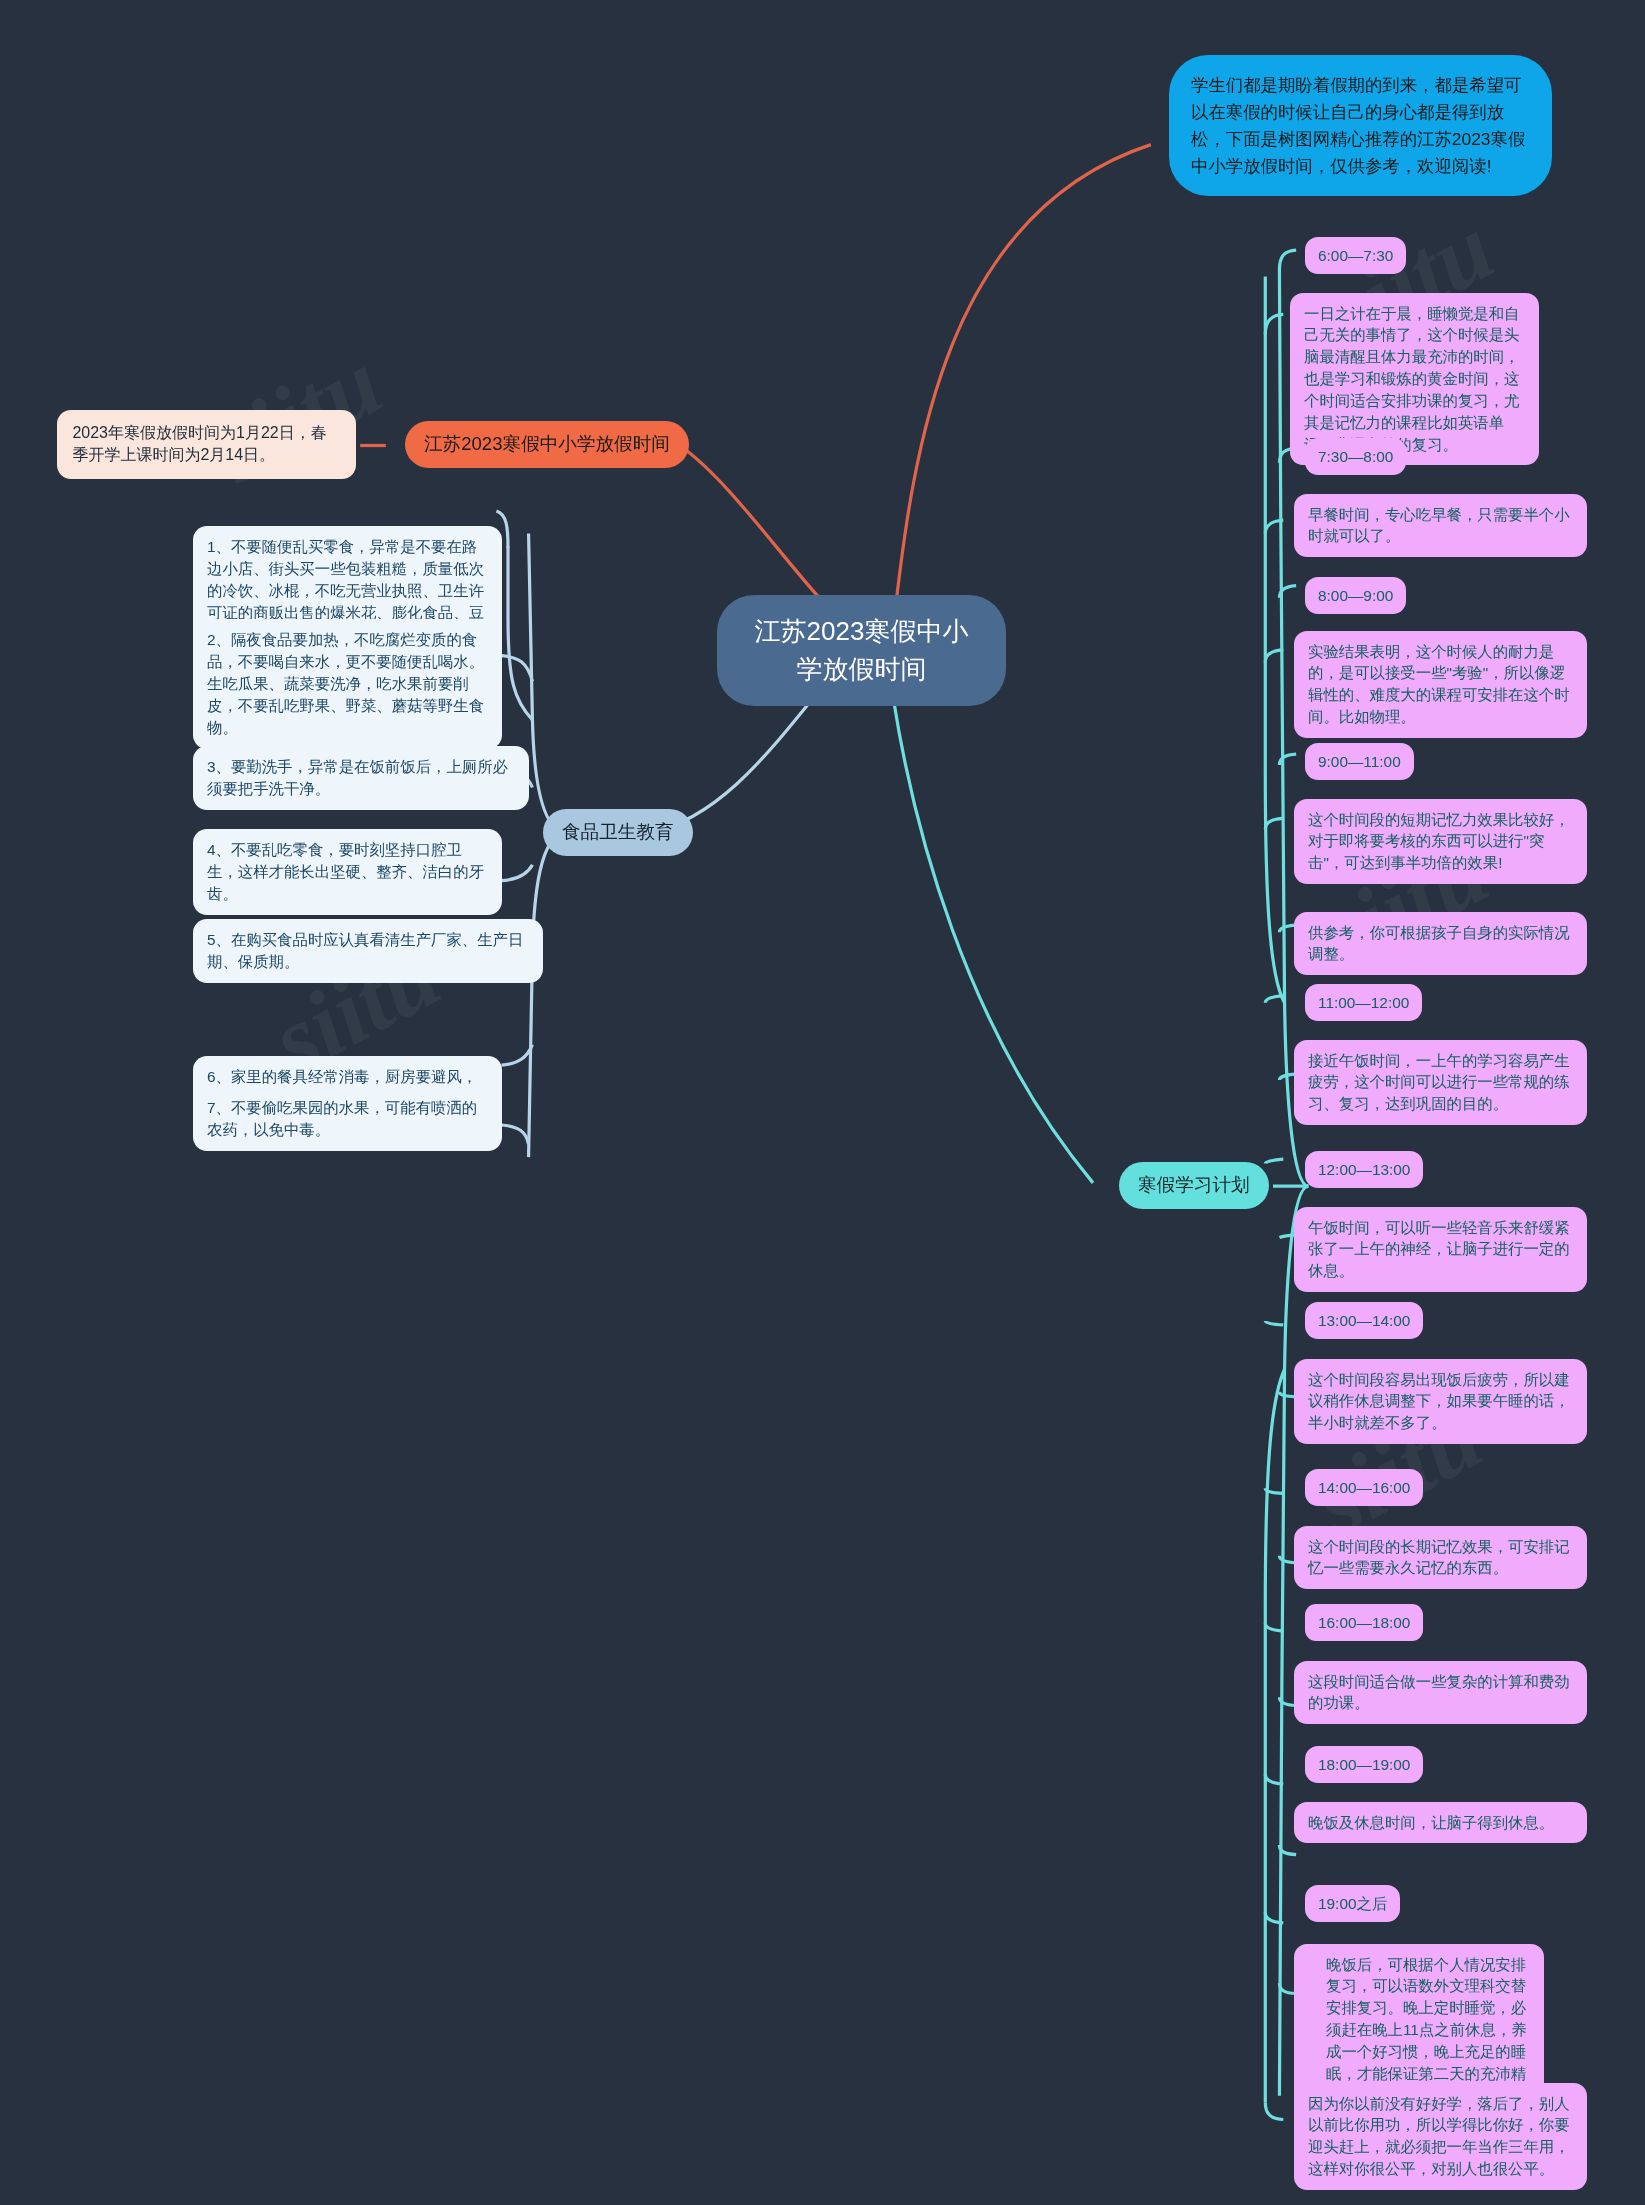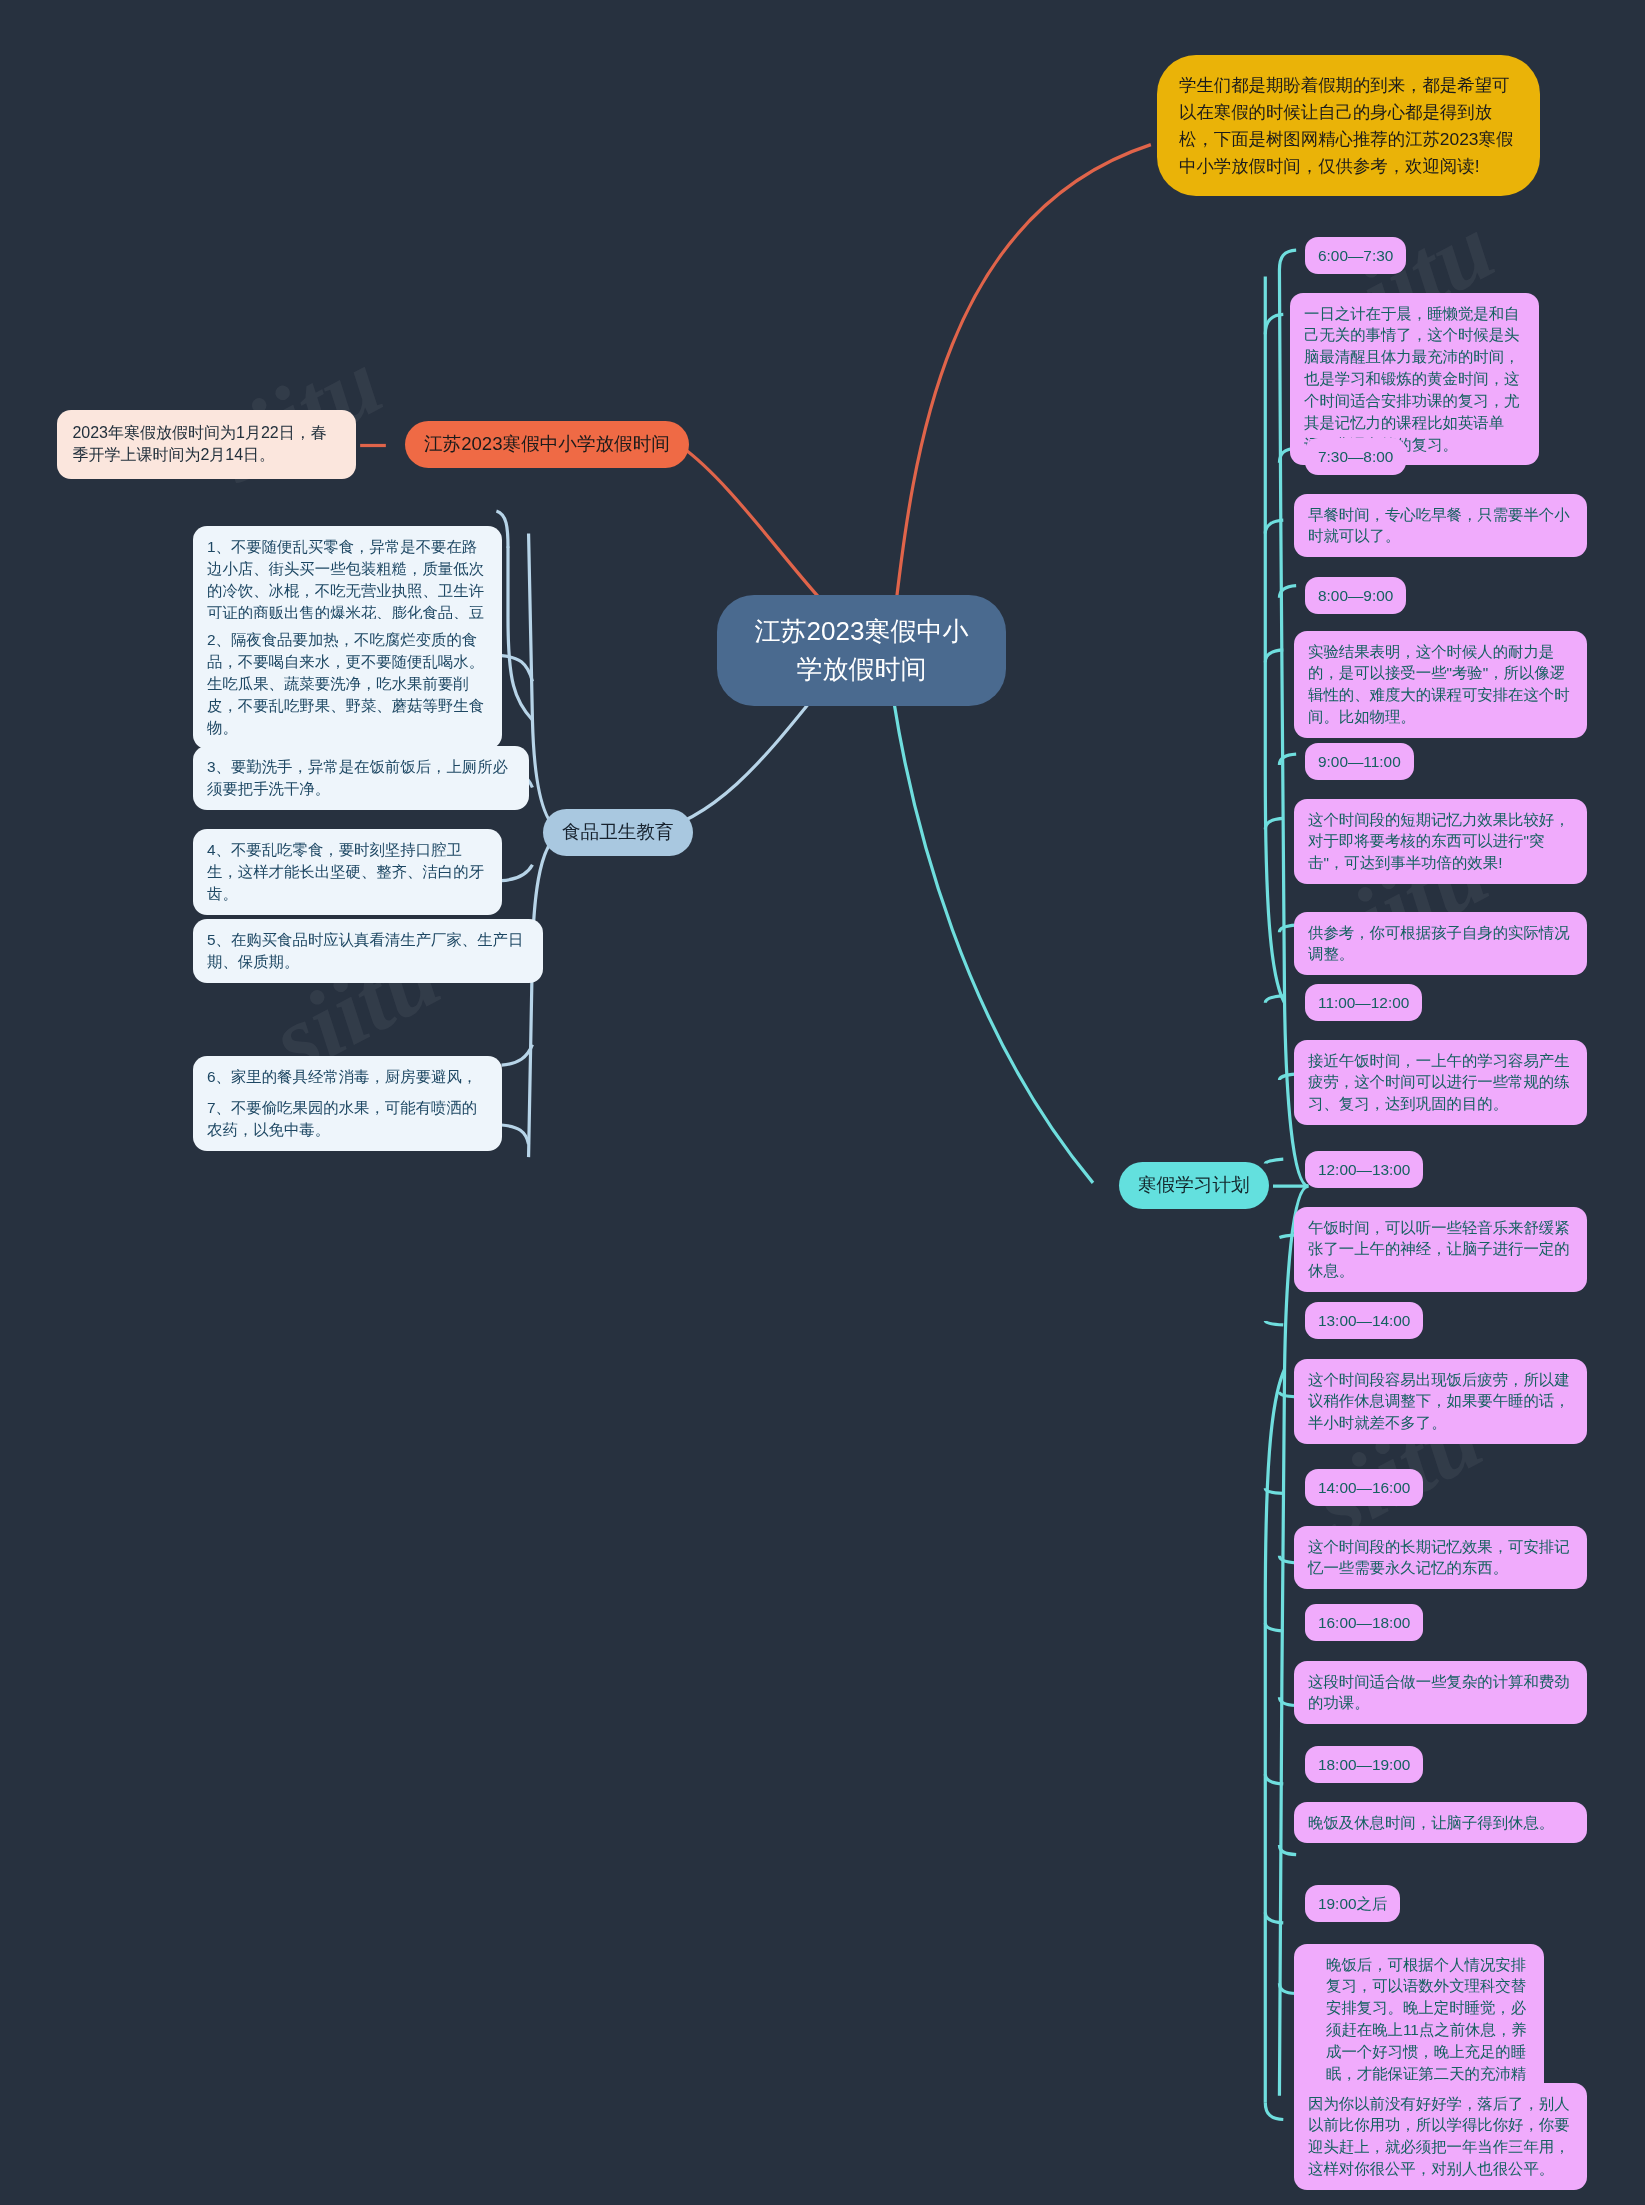--- a/index.html
+++ b/index.html
@@ -37,26 +37,27 @@
     color: #ffffff;
     border-radius: 37px;
     font-size: 26px;
     text-align: center;
     padding: 18px 28px;
     line-height: 1.45;
   }
 
   
   .intro {
-    background: #eab308;
+    background: #0ea5e9;
     color: #1b1b1b;
     border-radius: 39px;
     font-size: 17.4px;
     padding: 16.7px 22px;
     line-height: 1.55;
+    margin-left: 12px;
   }
 
   
   .pill-orange {
     background: #ef6a45;
     color: #1b1b1b;
     border-radius: 26px;
     font-size: 18.6px;
     padding: 10.3px 19px;
     white-space: nowrap;

